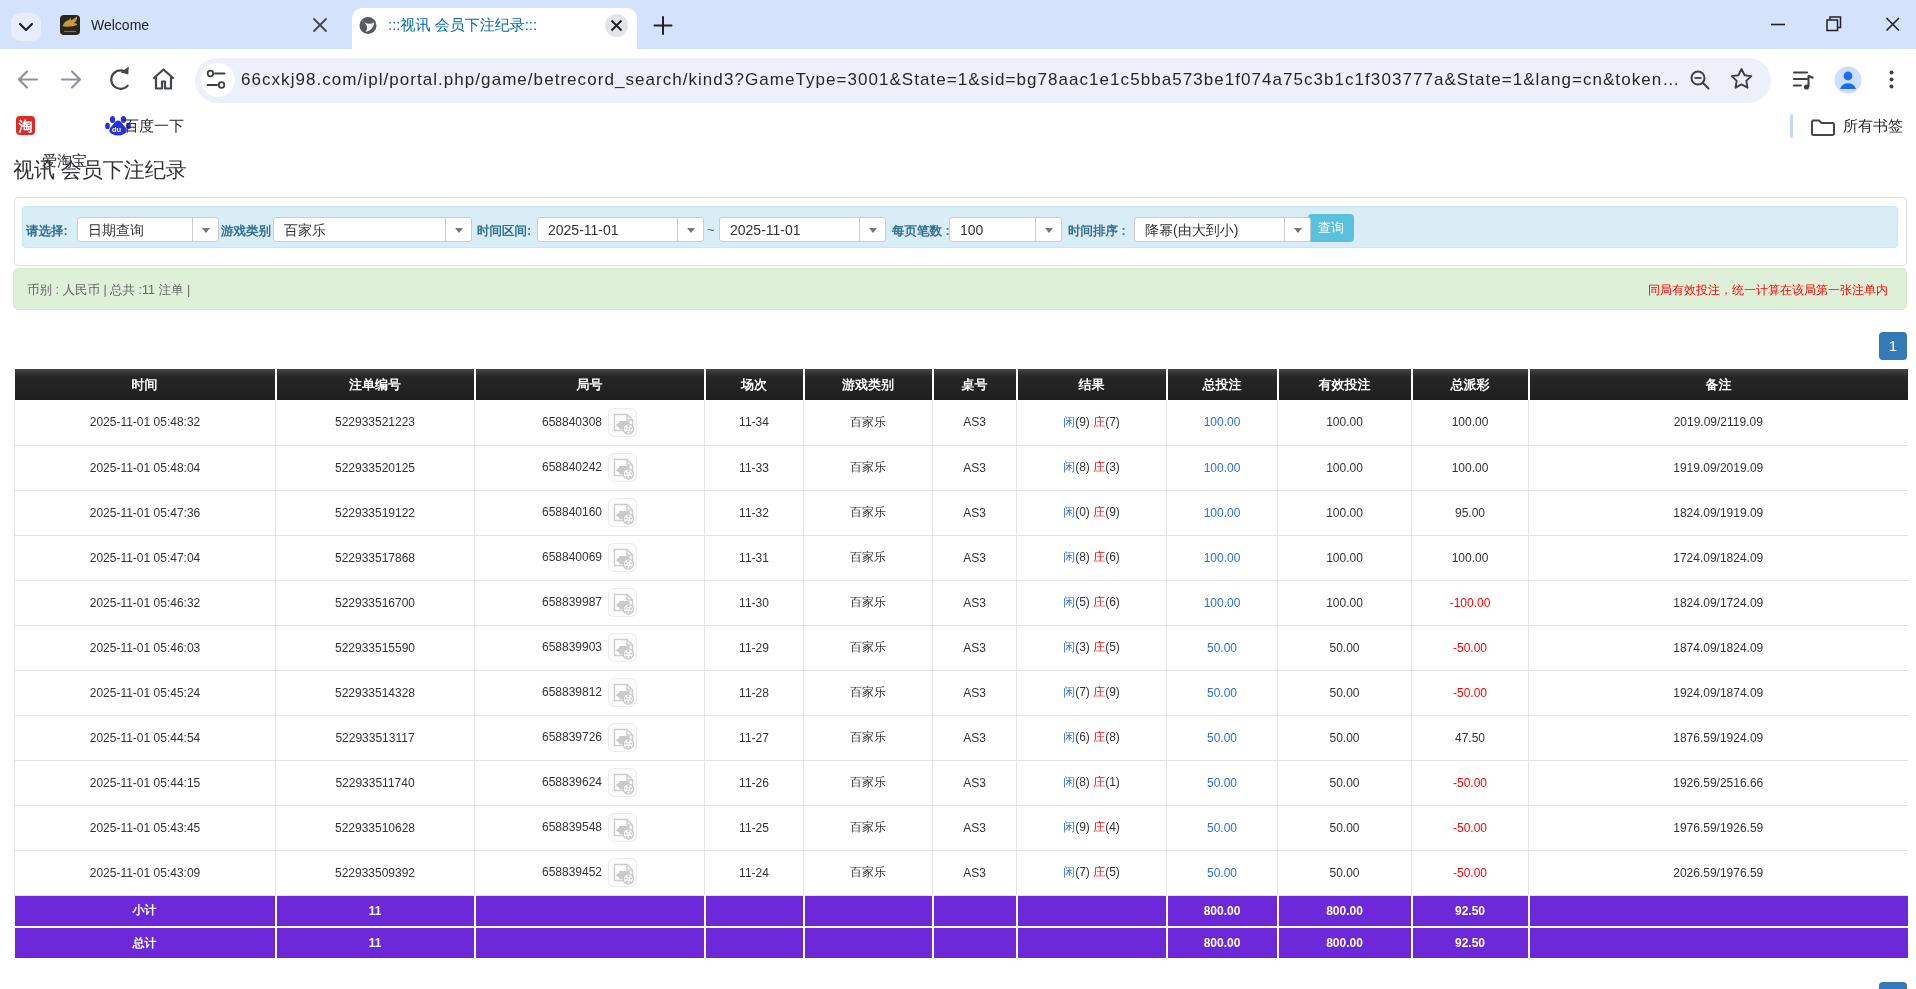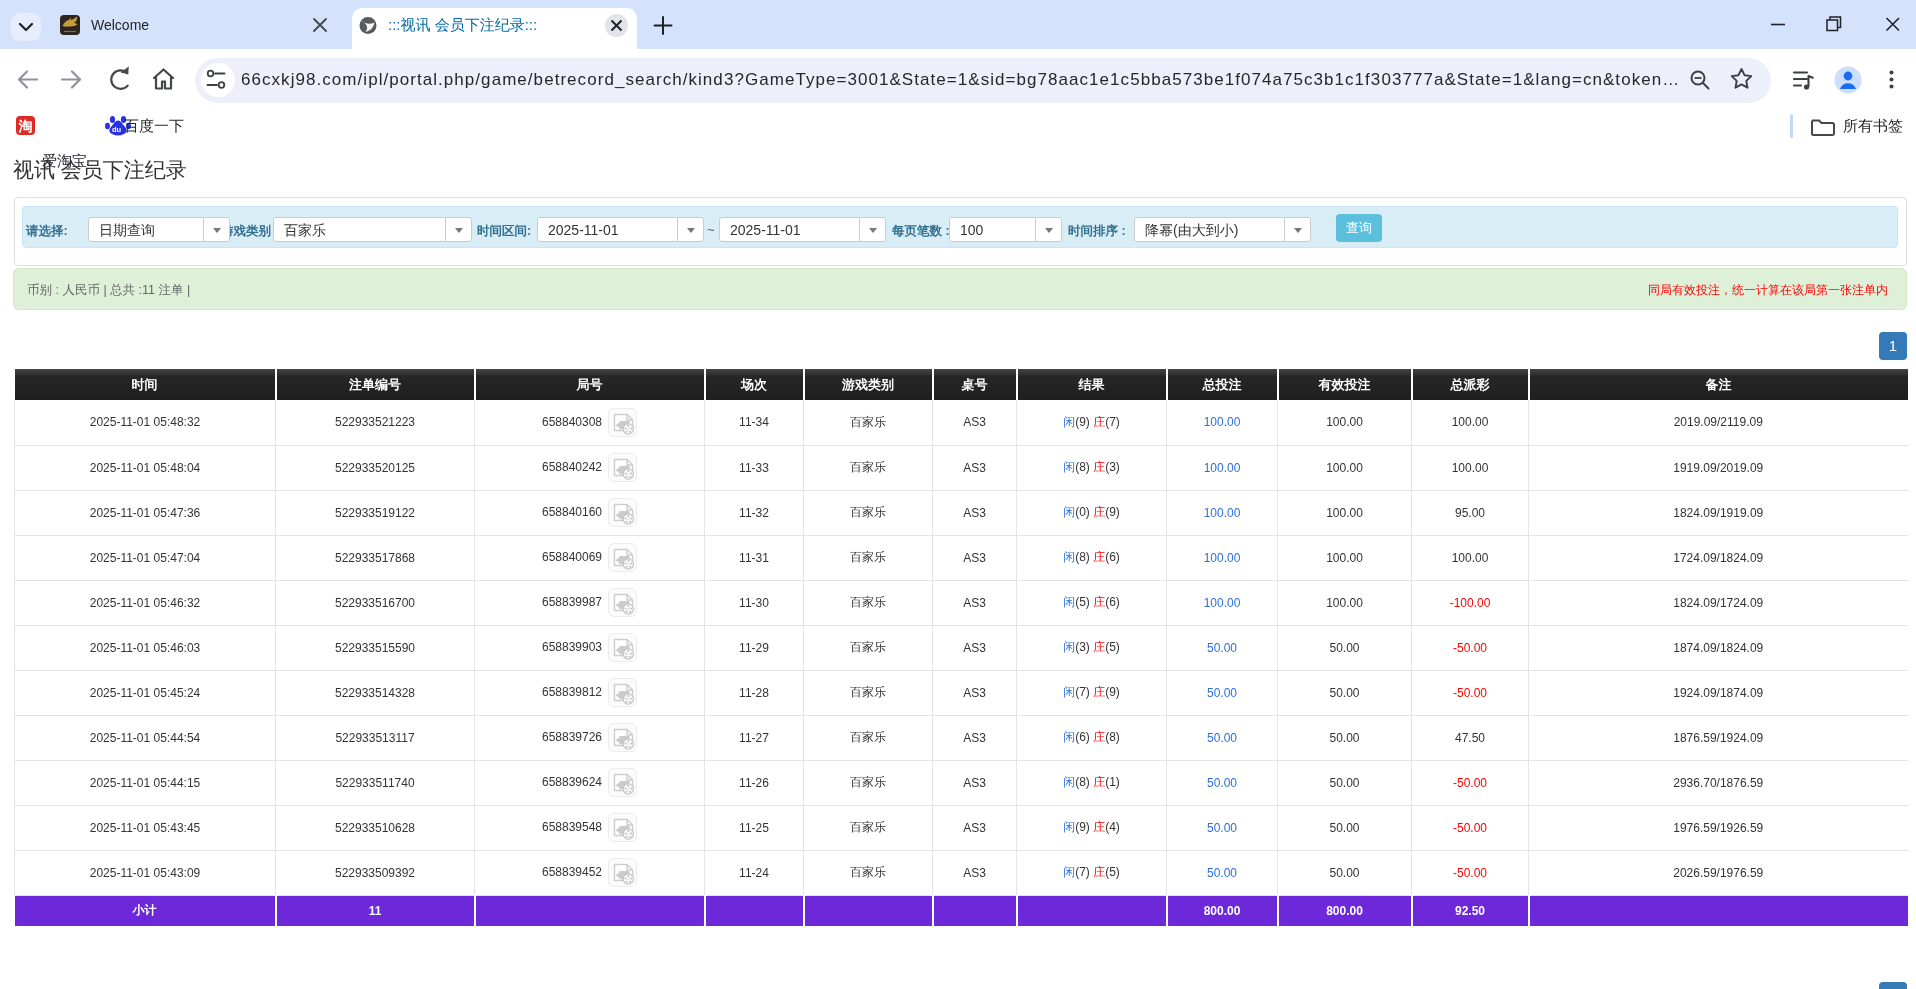--- a/index.html
+++ b/index.html
@@ -23,21 +23,21 @@
 #bmsep { position:absolute; left:1790px; top:114px; width:3px; height:24px; background:#c2d7fb; border-radius:2px; }
 
 #pagetitle { position:absolute; left:13px; top:156px; font-size:21px; color:#333; }
 #filterbox { position:absolute; left:14px; top:197px; width:1893px; height:69px; background:#fff; border:1px solid #ddd; border-radius:4px; }
 #filterbar { position:absolute; left:22px; top:206px; width:1876px; height:42px; background:#d9edf7; border:1px solid #c8e7f2; border-radius:4px; }
 .flabel { position:absolute; top:223px; font-size:12.5px; font-weight:bold; color:#31708f; letter-spacing:0; }
 .fsel { position:absolute; top:217px; height:25px; background:#fff; border:1px solid #ccc; border-radius:3px; font-size:14px; color:#333; }
 .fsel .txt { position:absolute; left:10px; top:4px; font-size:14px; color:#333; white-space:nowrap; }
 .fsel .arr { position:absolute; right:0; top:0; width:26px; height:23px; border-left:1px solid #ccc; }
 .fsel .arr:after { content:""; position:absolute; left:9px; top:10px; width:0; height:0; border:4px solid transparent; border-top:5px solid #777; }
-#qbtn { position:absolute; left:1308px; top:214px; width:46px; height:28px; background:#5bc0de; border-radius:4px; color:#fff; font-size:13px; text-align:center; line-height:28px;margin-left:28px; }
+#qbtn { position:absolute; left:1308px; top:214px; width:46px; height:28px; background:#5bc0de; border-radius:4px; color:#fff; font-size:13px; text-align:center; line-height:28px; }
 #greenbar { position:absolute; left:13px; top:268px; width:1894px; height:42px; background:#dff0d8; border:1px solid #d6e9c6; border-radius:5px; }
 #greenleft { position:absolute; left:27px; top:282px; font-size:12.5px; color:#666;text-align:center; }
 #greenright { position:absolute; right:28px; top:282px; font-size:12px; color:#f00; }
 .pagbtn { position:absolute; left:1879px; width:28px; height:28px; background:#337ab7; border-radius:4px; color:#fff; font-size:15px; text-align:center; line-height:28px; }
 
 #tbl { position:absolute; left:14px; top:369px; width:1893px; border-collapse:collapse; table-layout:fixed; }
 #tbl th { background:linear-gradient(180deg,#454545 0%,#262626 25%,#1f1f1f 100%); color:#fff; font-size:13px; font-weight:bold; height:31px; border-left:2px solid #fff; text-align:center; padding:0; }
 #tbl th:first-child { border-left:none; }
 #tbl td { height:45px; font-size:12px; color:#333; text-align:center; border-left:1px solid #e4e4e4; border-bottom:1px solid #e4e4e4; padding:0; }
 #tbl td:first-child { border-left:1px solid #e4e4e4; }
@@ -70,21 +70,21 @@
 <div id="greenbar"></div>
 <div id="greenleft">币别 : 人民币 | 总共 :11 注单 |</div>
 <div id="greenright">同局有效投注，统一计算在该局第一张注单内</div>
 <div class="pagbtn" style="top:332px;">1</div>
 <div class="pagbtn" style="top:982px;">1</div>
 <div class="flabel" style="left:26px;">请选择:</div>
 <div class="flabel" style="left:221px;">游戏类别</div>
 <div class="flabel" style="left:477px;">时间区间:</div>
 <div class="flabel" style="left:892px;">每页笔数 :</div>
 <div class="flabel" style="left:1068px;">时间排序 :</div>
-<div class="fsel" style="left:88px;width:142px;">
+<div class="fsel" style="left:77px;width:142px;">
     <span class="txt">日期查询</span>
     <span class="arr"></span>
   </div>
 <div class="fsel" style="left:273px;width:199px;">
     <span class="txt">百家乐</span>
     <span class="arr"></span>
   </div>
 <div class="fsel" style="left:537px;width:167px;">
     <span class="txt">2025-11-01</span>
     <span class="arr"></span>
@@ -339,21 +339,21 @@
               <rect x="20.2" y="21.8" width="2" height="2" rx="0.5" fill="#c6c6c6"></rect>
               <rect x="18.6" y="19.4" width="1.5" height="1.2" fill="#c6c6c6"></rect>
             </svg></span></td>
         <td>11-26</td>
         <td>百家乐</td>
         <td>AS3</td>
         <td><span class="bluetx">闲</span>(8) <span class="redtx">庄</span>(1)</td>
         <td class="bluetx">50.00</td>
         <td>50.00</td>
         <td class="redtx">-50.00</td>
-        <td>2936.70/1876.59</td>
+        <td>1926.59/2516.66</td>
       </tr>
       <tr>
         <td>2025-11-01 05:43:45</td>
         <td>522933510628</td>
         <td>658839548<span class="vicon"><svg width="27" height="27" viewBox="0 0 27 27">
               <path d="M5.5 5.5 h12.5 l5.5 5.5 v10.5 h-18 z" fill="#fff" stroke="#cdcdcd" stroke-width="1.4"></path>
               <path d="M18 5.5 v5.5 h5.5" fill="none" stroke="#cdcdcd" stroke-width="1.4"></path>
               <path d="M6.5 16.2 l3.8 -2.7 v-1.6 h10.2 v8.4 h-10.2 v-1.6 z" fill="#cbcbcb"></path>
               <circle cx="19.3" cy="20" r="5.1" fill="#fff" stroke="#c6c6c6" stroke-width="1.3"></circle>
               <rect x="18.4" y="16" width="2" height="2" rx="0.5" fill="#c6c6c6"></rect>
@@ -391,20 +391,33 @@
         <td>百家乐</td>
         <td>AS3</td>
         <td><span class="bluetx">闲</span>(7) <span class="redtx">庄</span>(5)</td>
         <td class="bluetx">50.00</td>
         <td>50.00</td>
         <td class="redtx">-50.00</td>
         <td>2026.59/1976.59</td>
       </tr>
       <tr class="sum">
         <td>小计</td>
+        <td>11</td>
+        <td></td>
+        <td></td>
+        <td></td>
+        <td></td>
+        <td></td>
+        <td>800.00</td>
+        <td>800.00</td>
+        <td>92.50</td>
+        <td></td>
+      </tr>
+      <tr class="sum">
+        <td>总计</td>
         <td>11</td>
         <td></td>
         <td></td>
         <td></td>
         <td></td>
         <td></td>
         <td>800.00</td>
         <td>800.00</td>
         <td>92.50</td>
         <td></td>

